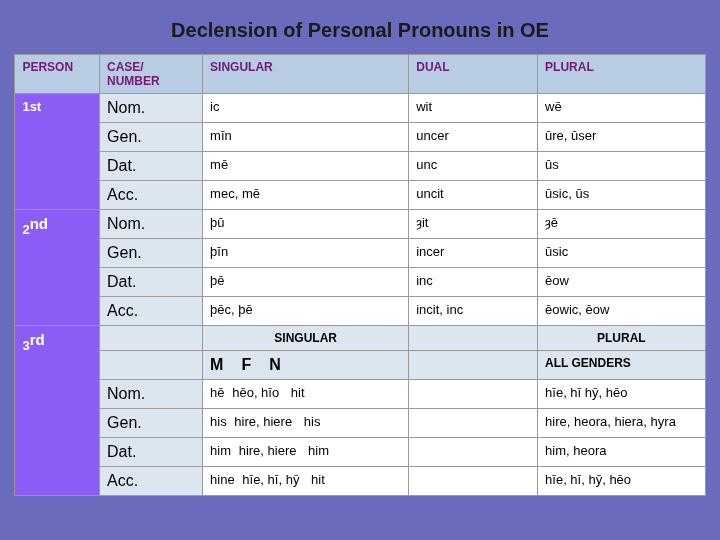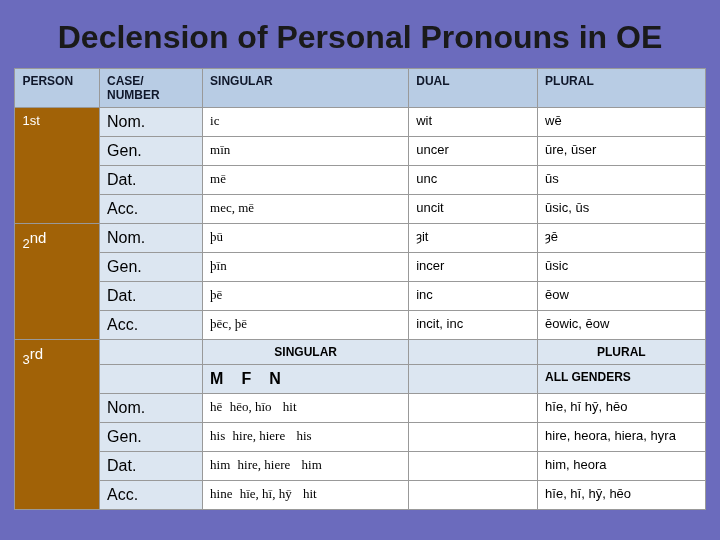--- a/index.html
+++ b/index.html
@@ -7,21 +7,21 @@
       font-family: Arial, sans-serif;
       background: #6b6bbd;
       width: 720px;
       min-height: 540px;
       display: flex;
       flex-direction: column;
       align-items: center;
     }
     .page-title {
       color: #1a1a1a;
-      font-size: 32px;
+      font-size: 20px;
       font-weight: 900;
       text-align: center;
       padding: 18px 20px 12px;
       line-height: 1.2;
     }
     .table-wrapper {
       width: 96%;
       margin: 0 auto 10px;
     }
     table {
@@ -36,41 +36,40 @@
       vertical-align: top;
     }
     thead tr {
       background: #b8cce4;
     }
     thead th {
       font-weight: bold;
       font-size: 12px;
       text-transform: uppercase;
       text-align: left;
-      color: #0f172a;
+      color: #701a75;
     }
     .person-cell {
-      background: #a16207;
+      background: #8b5cf6;
       color: #fff;
-      font-weight: normal;
+      font-weight: bold;
       font-size: 13px;
       vertical-align: top;
       width: 60px;
     }
     .person-cell sup {
       font-size: 15px;
     }
     .case-cell {
       background: #dce6f1;
       width: 80px;
       font-size: 16px;
     }
     .singular-cell {
       width: 160px;
-      font-family: Liberation Serif, serif;
     }
     .dual-cell {
       width: 100px;
     }
     .plural-cell {
       width: 130px;
     }
     
     tbody tr:nth-child(even) td.case-cell {
       background: #dce6f1;

